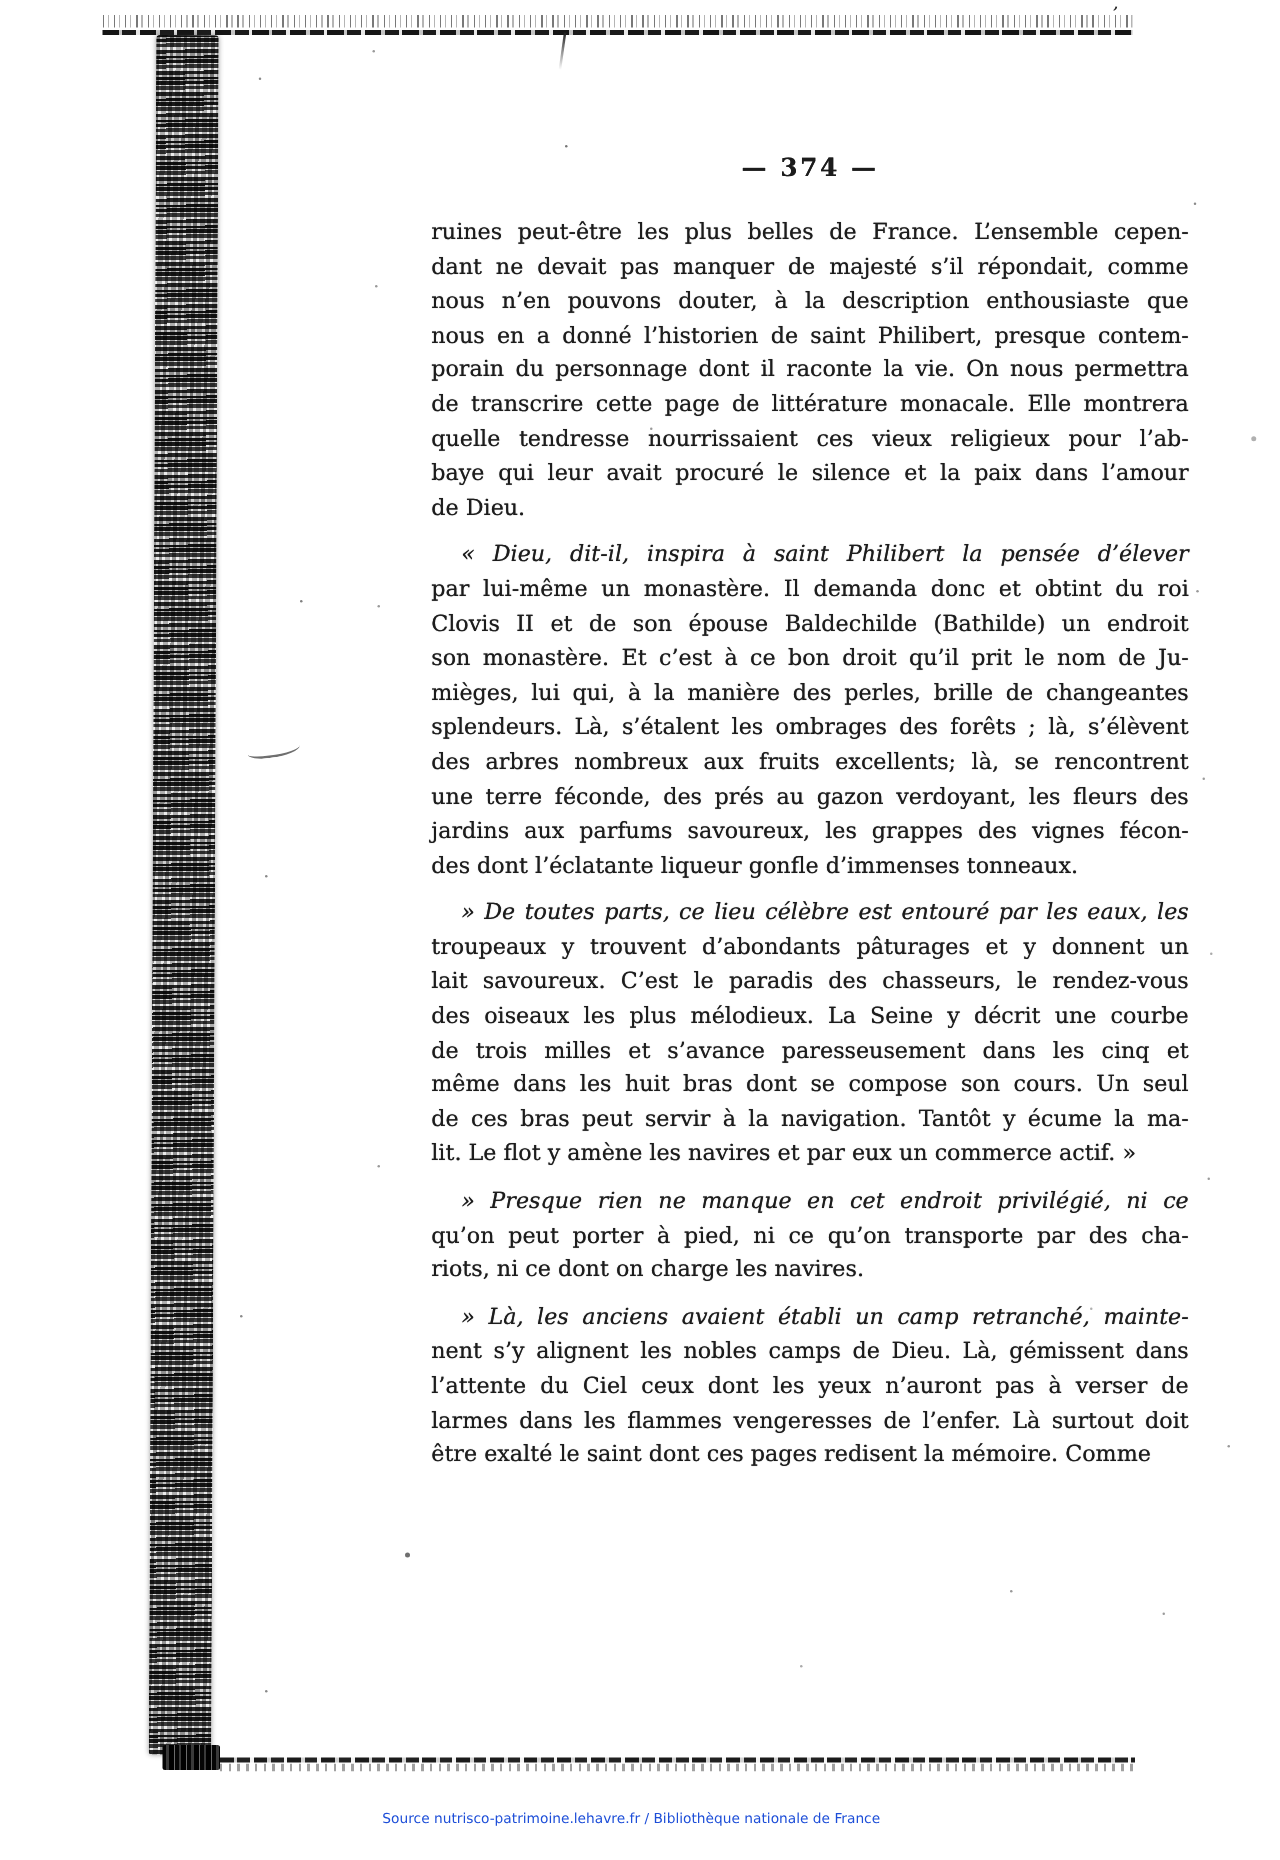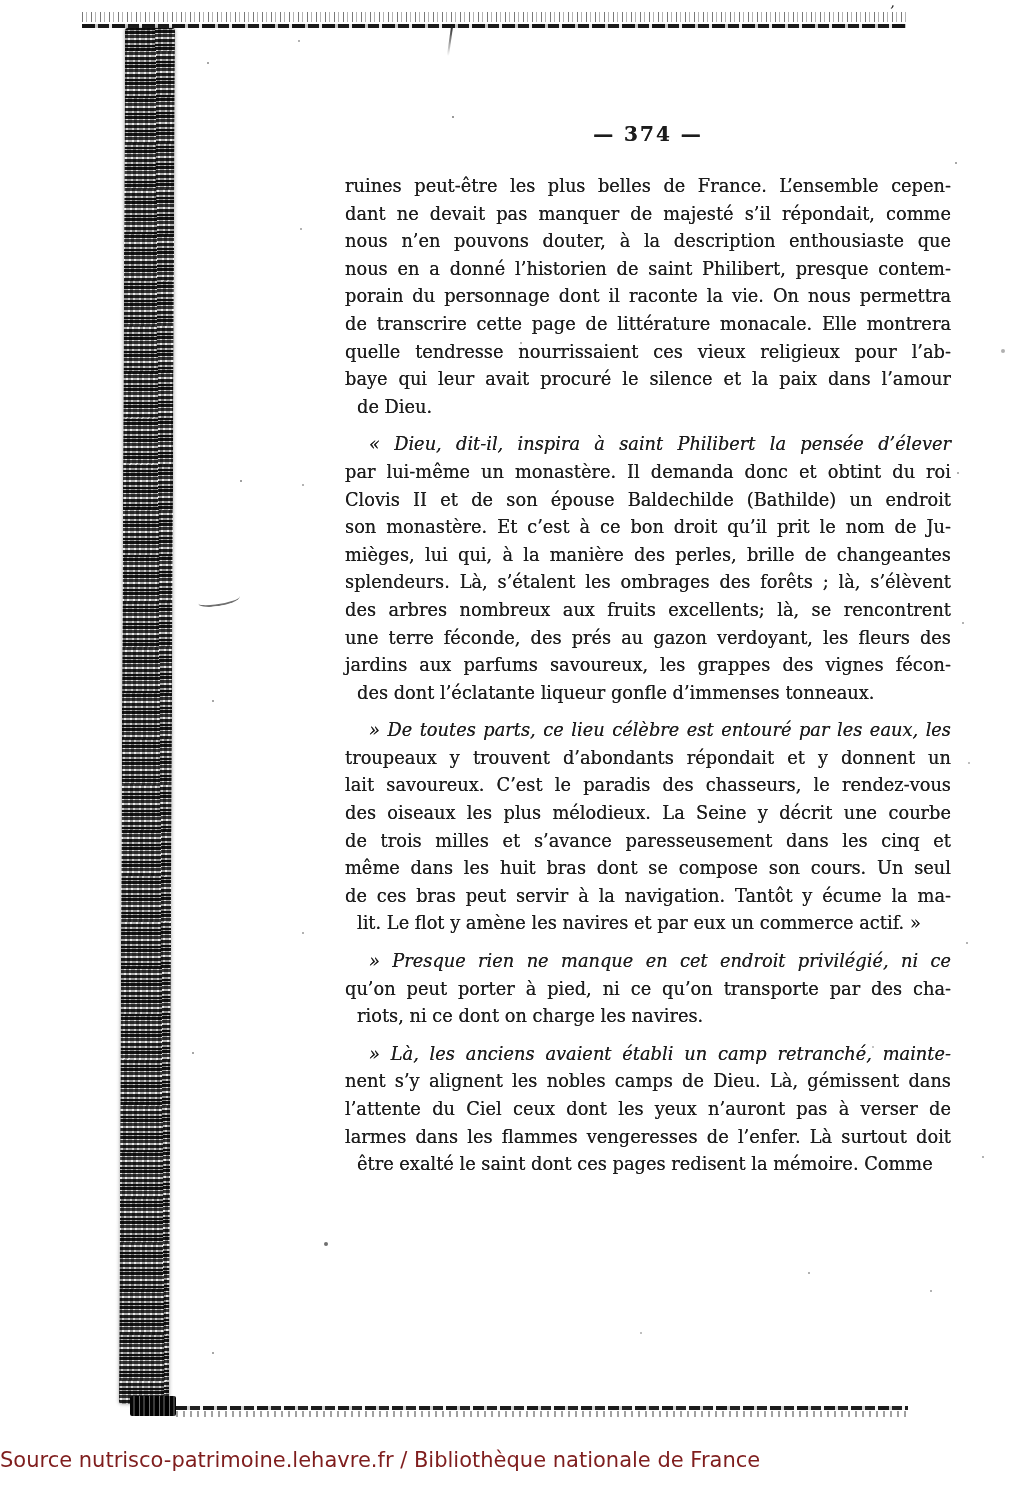--- a/index.html
+++ b/index.html
@@ -83,29 +83,29 @@
     letter-spacing:2px; margin:0 0 26px 0;
     text-shadow:0 0 .5px rgba(20,20,20,.8);
   }
   .para { margin:0 0 10px 0; }
   .ln {
     font-size:17.8px; line-height:27.6px;
     text-align:justify; text-align-last:justify;
     text-shadow:0 0 .55px rgba(25,25,25,.85);
   }
   .ln.first { text-indent:24px;font-style:italic; }
-  .ln.last { text-align-last:left;margin-left:12px; }
+  .ln.last { text-align-last:left; }
   .it { font-style:italic; }
 
   
   .footer {
     position:absolute; left:0; right:0; top:1448px; height:40px;
-    text-align:left; padding-right:14px; box-sizing:border-box;
+    text-align:center; padding-right:14px; box-sizing:border-box;
     font-family:"DejaVu Sans", sans-serif;
-    font-size:21px; color:#7f1d1d;
+    font-size:11px; color:#1d4ed8;
   }
 </style>
 </head>
 <body>
 
 <div class="scan">
 
   <div class="top-edge"></div>
   <div class="corner-tick">’</div>
   <div class="hair-mark"></div>
@@ -138,21 +138,21 @@
       <div class="ln">mièges, lui qui, à la manière des perles, brille de changeantes</div>
       <div class="ln">splendeurs. Là, s’étalent les ombrages des forêts ; là, s’élèvent</div>
       <div class="ln">des arbres nombreux aux fruits excellents; là, se rencontrent</div>
       <div class="ln">une terre féconde, des prés au gazon verdoyant, les fleurs des</div>
       <div class="ln">jardins aux parfums savoureux, les grappes des vignes fécon-</div>
       <div class="ln last">des dont l’éclatante liqueur gonfle d’immenses tonneaux.</div>
     </div>
 
     <div class="para">
       <div class="ln first">» De toutes parts, ce lieu célèbre est entouré par les eaux, les</div>
-      <div class="ln">troupeaux y trouvent d’abondants répondait et y donnent un</div>
+      <div class="ln">troupeaux y trouvent d’abondants pâturages et y donnent un</div>
       <div class="ln">lait savoureux. C’est le paradis des chasseurs, le rendez-vous</div>
       <div class="ln">des oiseaux les plus mélodieux. La Seine y décrit une courbe</div>
       <div class="ln">de trois milles et s’avance paresseusement dans les cinq et</div>
       <div class="ln">même dans les huit bras dont se compose son cours. Un seul</div>
       <div class="ln">de ces bras peut servir à la navigation. Tantôt y écume la ma-</div>
       <div class="ln last">lit. Le flot y amène les navires et par eux un commerce actif. »</div>
     </div>
 
     <div class="para">
       <div class="ln first">» Presque rien ne manque en cet endroit privilégié, ni ce</div>

